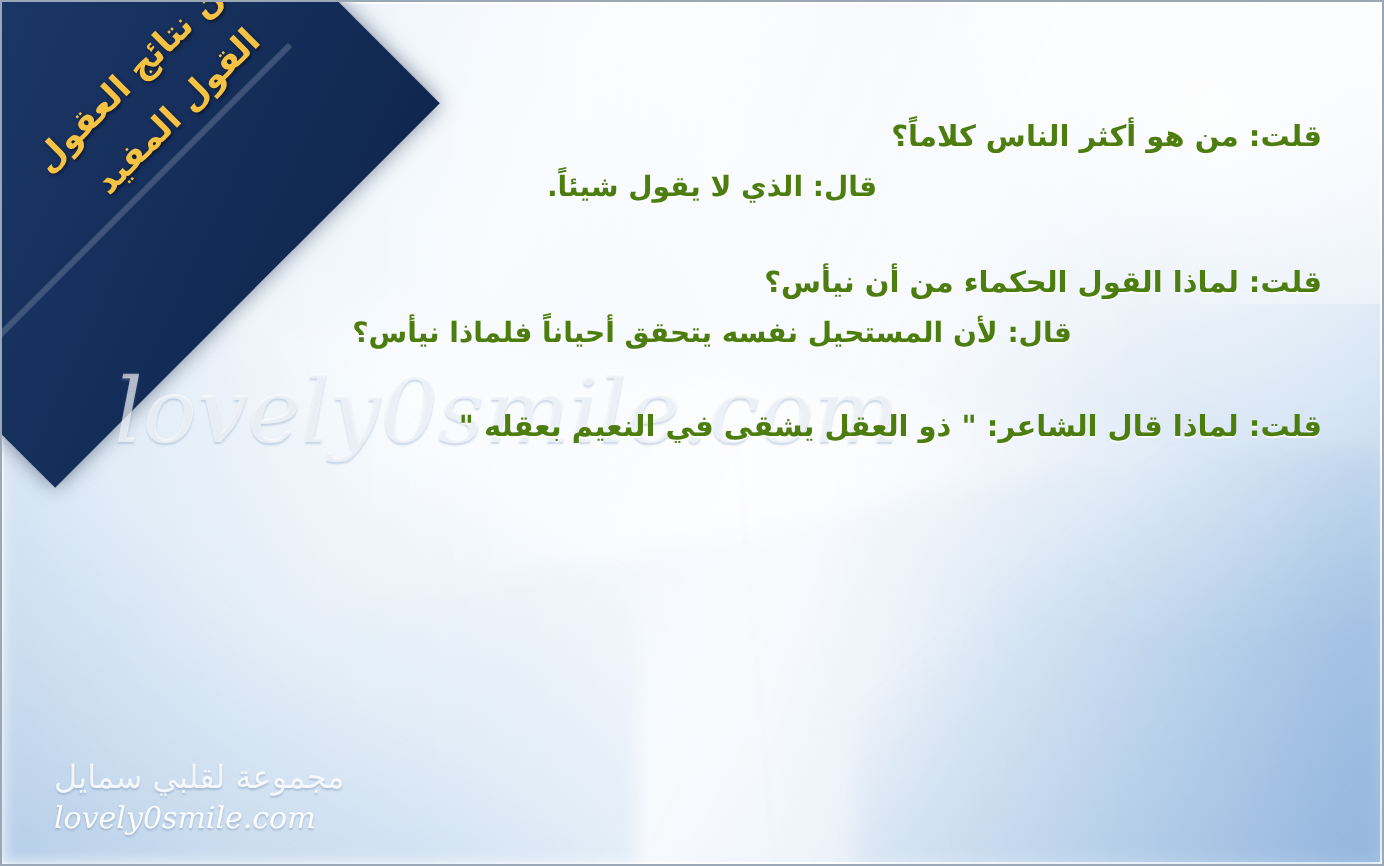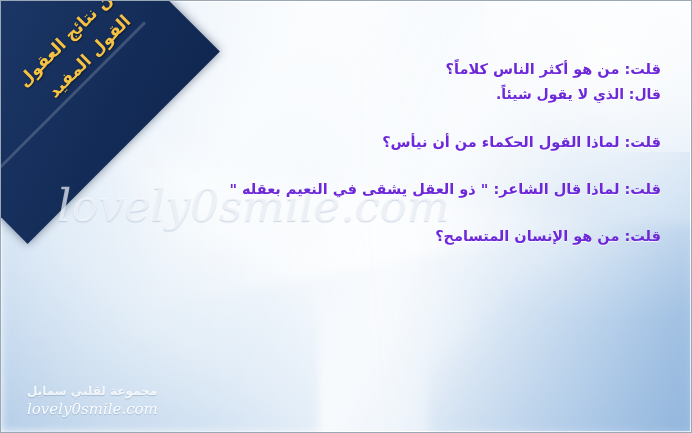--- a/index.html
+++ b/index.html
@@ -139,25 +139,24 @@
     color: rgba(255,255,255,0.62);
     text-shadow: 0 1px 1px rgba(120,150,185,0.35);
     direction: ltr;
     white-space: nowrap;
     pointer-events: none;
   }
   .watermark-small {
     position: absolute;
     left: 26px;
     bottom: 34px;
-    font-size: 12px;
+    font-size: 16px;
     color: rgba(255,255,255,0.85);
     direction: rtl;
     text-shadow: 0 1px 1px rgba(110,140,175,0.4);
-    font-weight: bold;
   }
   .watermark-url {
     position: absolute;
     left: 26px;
     bottom: 14px;
     font-family: "DejaVu Serif", "Liberation Serif", serif;
     font-style: italic;
     font-size: 15px;
     color: rgba(255,255,255,0.95);
     direction: ltr;
@@ -170,33 +169,34 @@
     right: 30px;
     top: 56px;
     width: 610px;
     direction: rtl;
     text-align: right;
   }
   .qa-block {
     margin-bottom: 22px;
   }
   .q-line {
-    color: #6d28d9;
+    color: #4d7c0f;
     font-size: 14.5px;
     font-weight: bold;
     line-height: 1.75;
     text-shadow: 0 1px 0 rgba(255,255,255,0.7);
     text-align: right;
   }
   .a-line {
-    color: #6d28d9;
+    color: #4d7c0f;
     font-size: 14px;
     font-weight: bold;
     line-height: 1.8;
     text-shadow: 0 1px 0 rgba(255,255,255,0.7);
+    text-align: center;
   }
 </style>
 </head>
 <body>
 
 <div class="canvas">
 
   <div class="bg-base"></div>
   <div class="bg-sweep-1"></div>
   <div class="bg-sweep-3"></div>
@@ -216,22 +216,22 @@
   <div class="watermark-small">مجموعة لقلبي سمايل</div>
   <div class="watermark-url">lovely0smile.com</div>
 
   <div class="content">
     <div class="qa-block">
       <div class="q-line">قلت: من هو أكثر الناس كلاماً؟</div>
       <div class="a-line">قال: الذي لا يقول شيئاً.</div>
     </div>
     <div class="qa-block">
       <div class="q-line">قلت: لماذا القول الحكماء من أن نيأس؟</div>
+      <div class="a-line">قال: لأن المستحيل نفسه يتحقق أحياناً فلماذا نيأس؟</div>
     </div>
     <div class="qa-block">
       <div class="q-line">قلت: لماذا قال الشاعر: " ذو العقل يشقى في النعيم بعقله "</div>
     </div>
     <div class="qa-block">
-      <div class="q-line">قلت: من هو الإنسان المتسامح؟</div>
     </div>
   </div>
 
 </div>
 
 </body></html>

